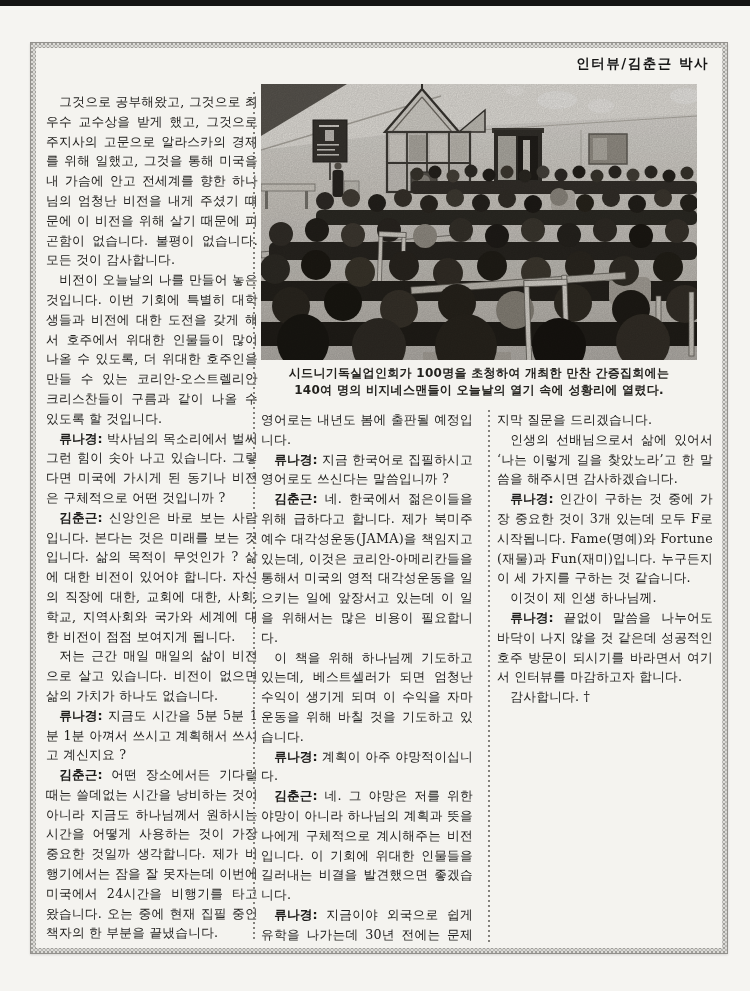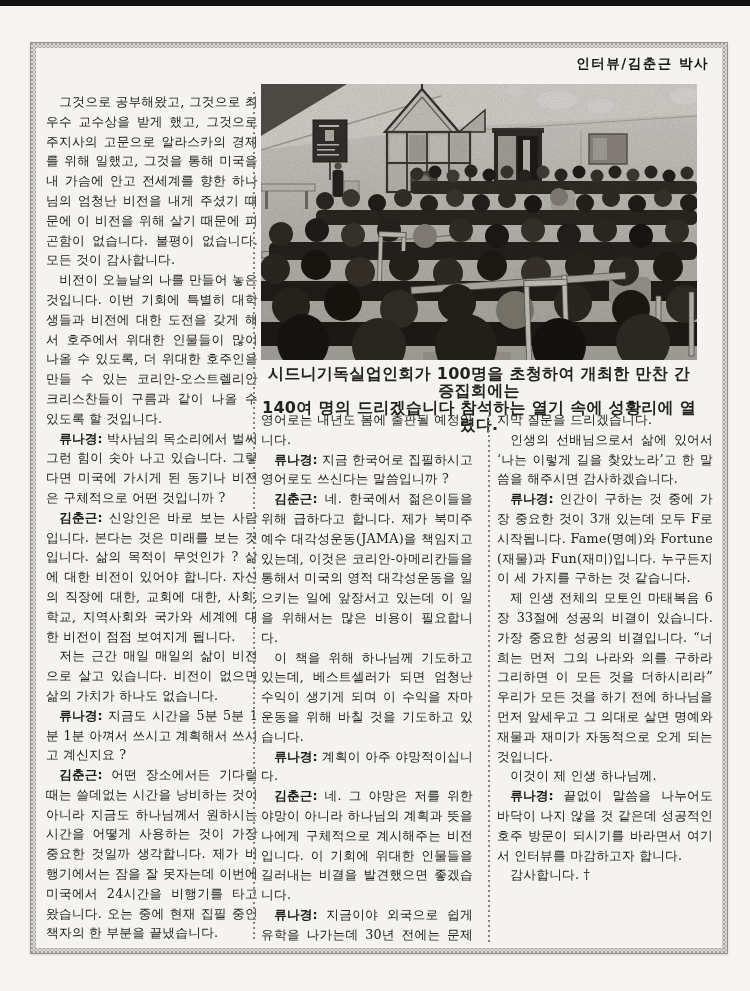--- a/index.html
+++ b/index.html
@@ -47,21 +47,21 @@
     background:repeating-linear-gradient(to bottom,#83817c 0 2px,rgba(0,0,0,0) 2px 5px);
   }
   .divider-1{left:217px;top:44px;height:850px;}
   .divider-2{left:452px;top:362px;height:532px;}
 
   .photo-wrap{position:absolute;left:225px;top:36px;width:436px;height:276px;margin:0;background:#c9c6c0;}
   .photo-wrap svg{display:block;}
 
   .caption{
     position:absolute;left:225px;top:317px;width:436px;
-    text-align:center;font-size:16px;font-weight:bold;line-height:17px;color:#23221e;letter-spacing:0.3px;
+    text-align:center;font-size:12px;font-weight:bold;line-height:17px;color:#23221e;letter-spacing:0.3px;
   }
 
   .folio{position:absolute;top:992px;right:46px;display:flex;align-items:flex-start;gap:5px;color:#1b1b1b;}
   .folio .mag{font-size:10px;font-weight:bold;letter-spacing:0.5px;}
   .folio .num{font-size:10px;}
 </style>
 </head>
 <body>
 
 <div class="top-strip"></div>
@@ -279,40 +279,39 @@
           <ellipse cx="382" cy="258" rx="27" ry="28" fill="#2f2b24"></ellipse>
         </g>
 
         <rect width="436" height="276" fill="#8a7f6a" opacity="0.05"></rect>
         <rect width="436" height="276" filter="url(#grain)" opacity="0.16"></rect>
       </svg>
     </figure>
 
     <figcaption class="caption">
       <div>시드니기독실업인회가 100명을 초청하여 개최한 만찬 간증집회에는</div>
-      <div>140여 명의 드리겠습니다 참석하는 열기 속에 성황리에 열렸다.</div>
+      <div>140여 명의 비지네스맨들이 오늘날의 열기 속에 성황리에 열렸다.</div>
     </figcaption>
 
     <div class="col col-middle">
         <p class="noindent">영어로는 내년도 봄에 출판될 예정입니다.</p>
         <p><strong>류나경: </strong>지금 한국어로 집필하시고 영어로도 쓰신다는 말씀입니까 ?</p>
         <p><strong>김춘근: </strong>네. 한국에서 젊은이들을 위해 급하다고 합니다. 제가 북미주 예수 대각성운동(JAMA)을 책임지고 있는데, 이것은 코리안-아메리칸들을 통해서 미국의 영적 대각성운동을 일으키는 일에 앞장서고 있는데 이 일을 위해서는 많은 비용이 필요합니다.</p>
         <p>이 책을 위해 하나님께 기도하고 있는데, 베스트셀러가 되면 엄청난 수익이 생기게 되며 이 수익을 자마운동을 위해 바칠 것을 기도하고 있습니다.</p>
         <p><strong>류나경: </strong>계획이 아주 야망적이십니다.</p>
         <p><strong>김춘근: </strong>네. 그 야망은 저를 위한 야망이 아니라 하나님의 계획과 뜻을 나에게 구체적으로 계시해주는 비전입니다. 이 기회에 위대한 인물들을 길러내는 비결을 발견했으면 좋겠습니다.</p>
         <p><strong>류나경: </strong>지금이야 외국으로 쉽게 유학을 나가는데 30년 전에는 문제가 달랐을 것입니다. 외국에서 공부하는 후배의 한사람으로서 먼저 존경의 말씀을 드리면서 마</p>
       </div>
 
     <div class="divider divider-2"></div>
 
     <div class="col col-right">
         <p class="noindent">지막 질문을 드리겠습니다.</p>
         <p>인생의 선배님으로서 삶에 있어서 ‘나는 이렇게 길을 찾았노라’고 한 말씀을 해주시면 감사하겠습니다.</p>
         <p><strong>류나경: </strong>인간이 구하는 것 중에 가장 중요한 것이 3개 있는데 모두 F로 시작됩니다. Fame(명예)와 Fortune(재물)과 Fun(재미)입니다. 누구든지 이 세 가지를 구하는 것 같습니다.</p>
-        <p>제 인생 전체의 모토인 마태복음 6장 33절에 성공의 비결이 있습니다. 가장 중요한 성공의 비결입니다. “너희는 먼저 그의 나라와 의를 구하라 그리하면 이 모든 것을 더하시리라” 우리가 모든 것을 하기 전에 하나님을 먼저 앞세우고 그 의대로 살면 명예와 재물과 재미가 자동적으로 오게 되는 것입니다.</p>
         <p>이것이 제 인생 하나님께.</p>
         <p><strong>류나경: </strong>끝없이 말씀을 나누어도 바닥이 나지 않을 것 같은데 성공적인 호주 방문이 되시기를 바라면서 여기서 인터뷰를 마감하고자 합니다.</p>
         <p>감사합니다. †</p>
       </div>
 
   </div>
 </div>
 
 <div class="folio">
   <span class="mag">크리스천리뷰</span>

